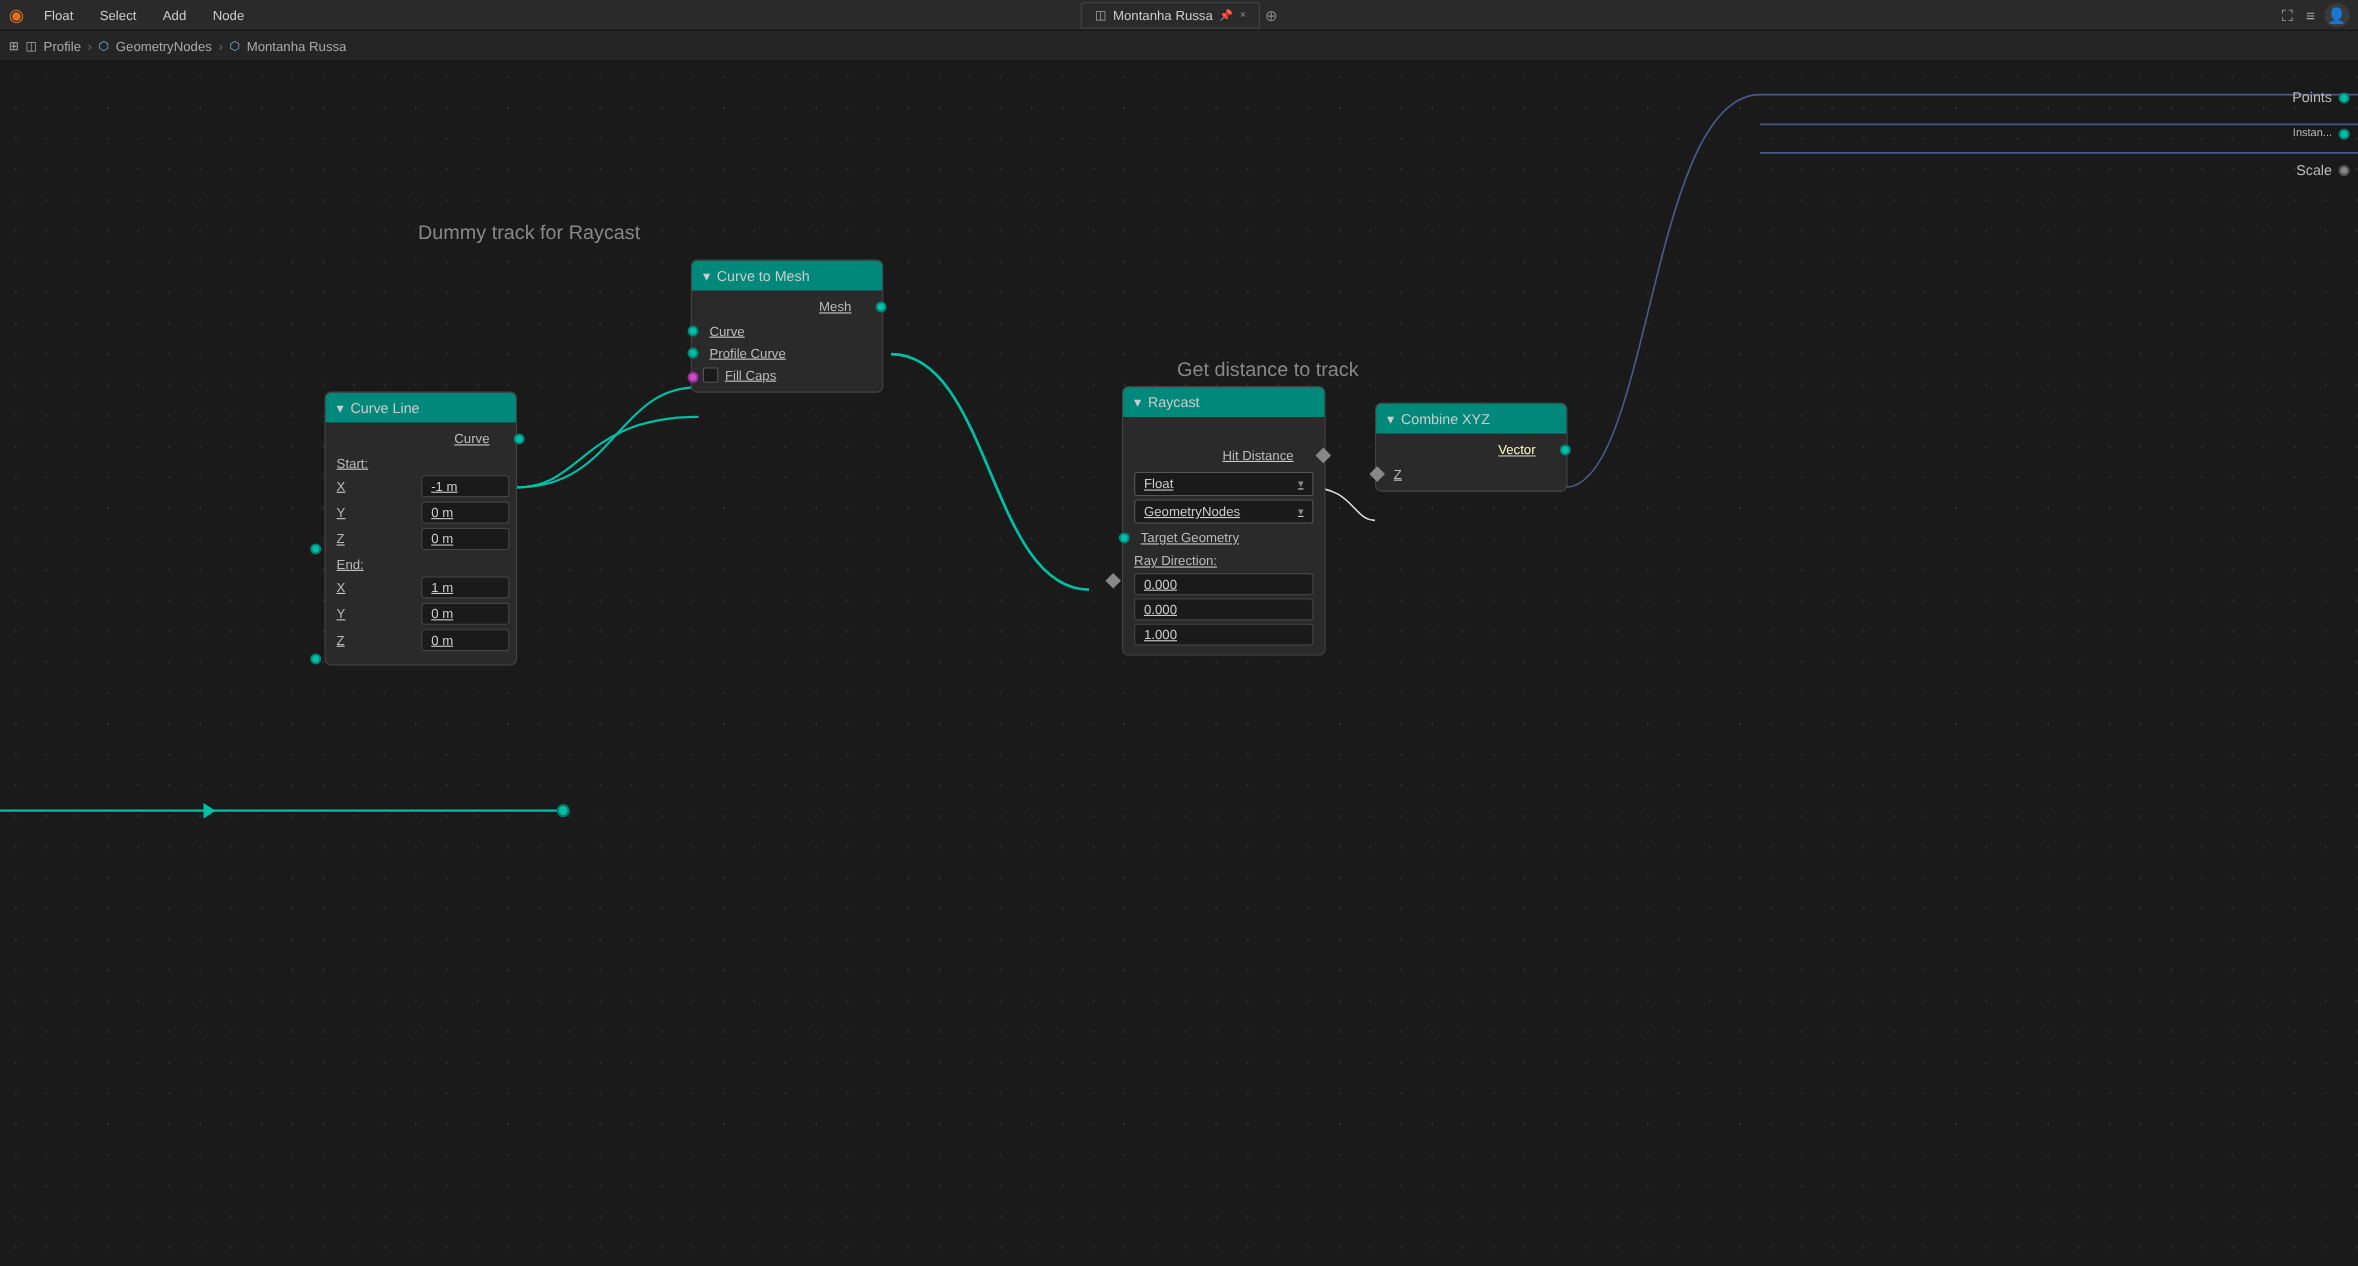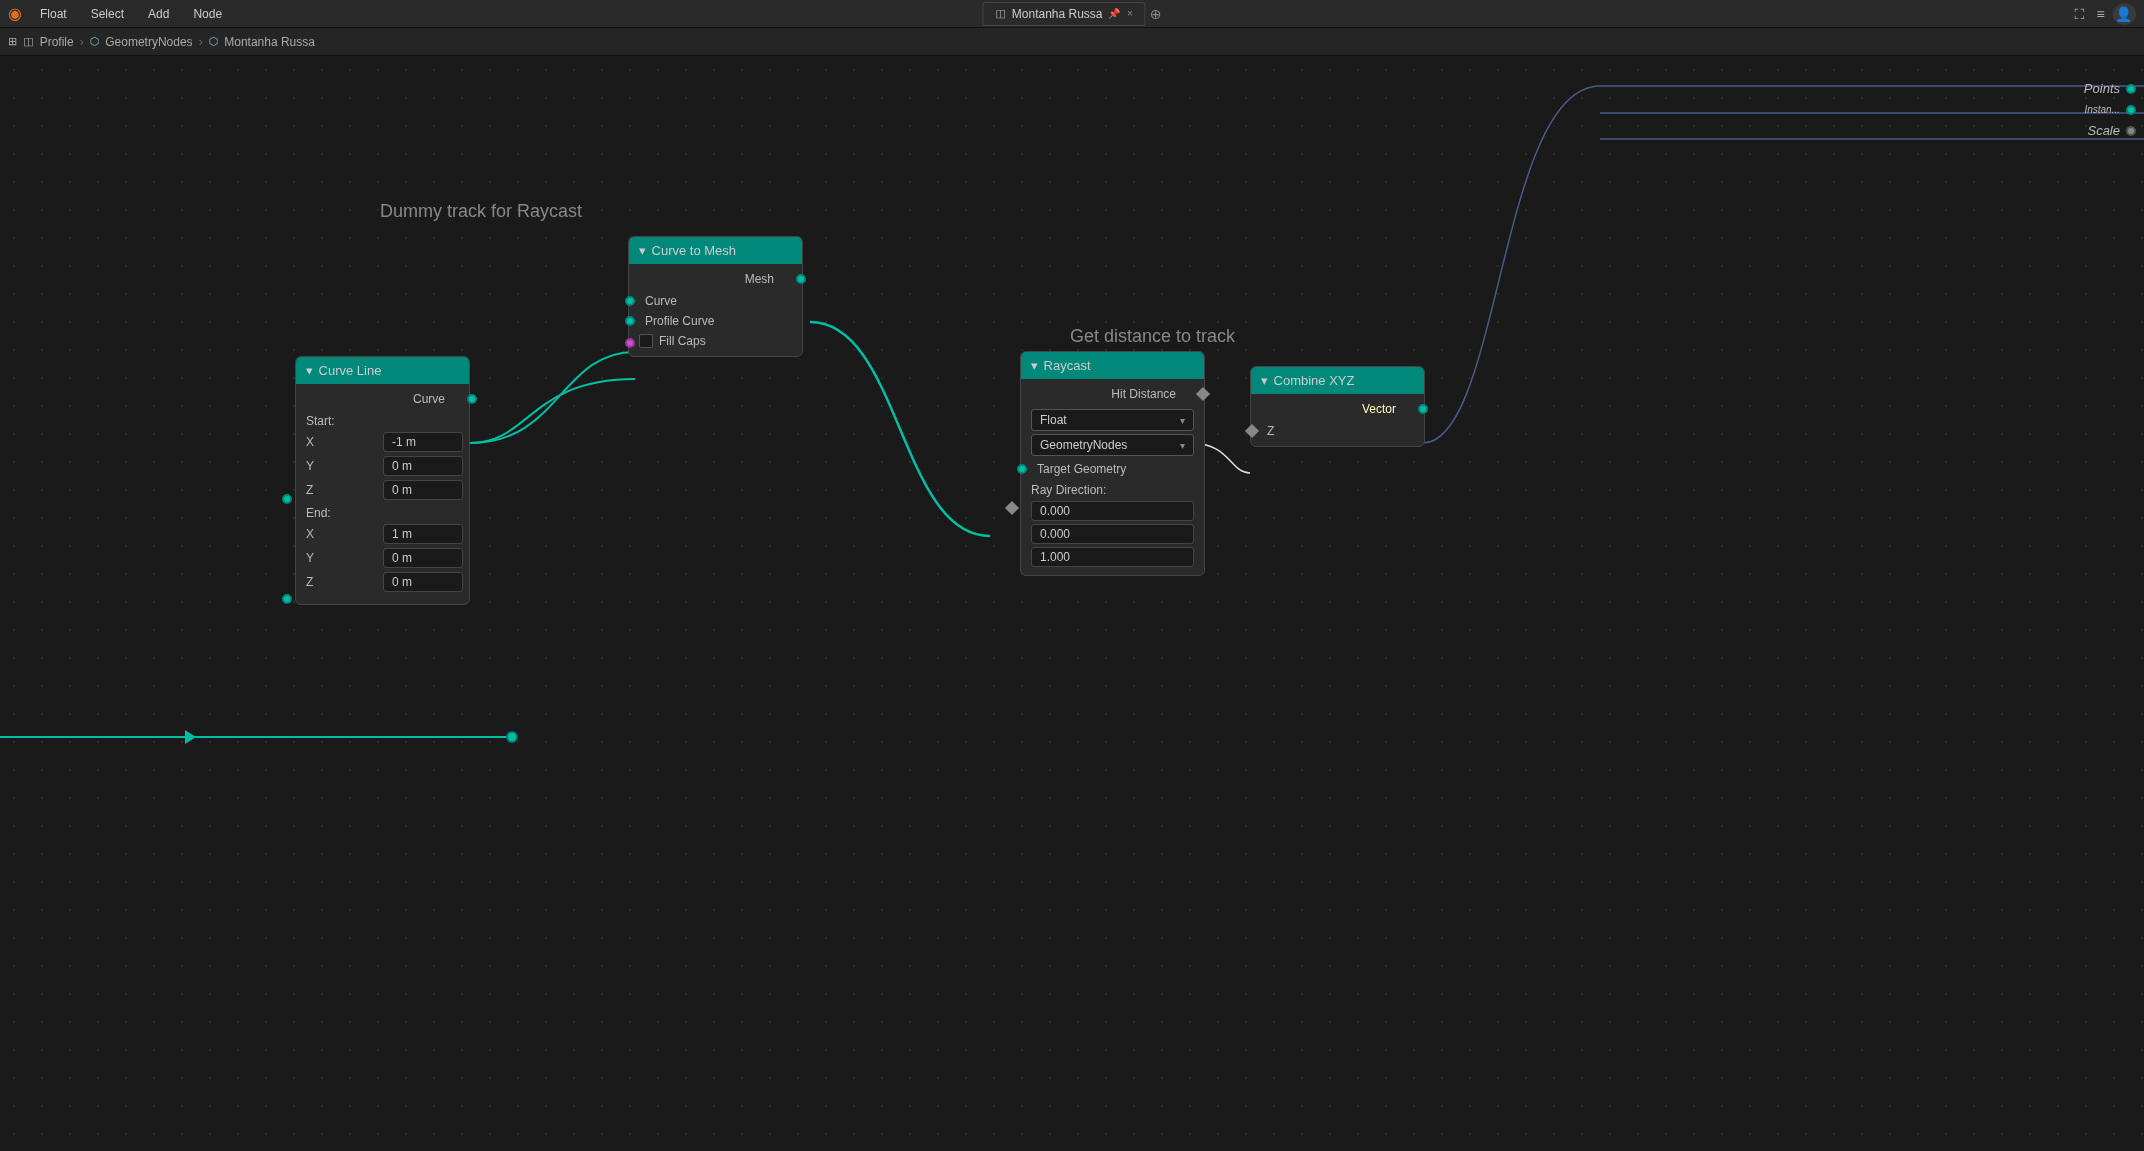--- a/index.html
+++ b/index.html
@@ -126,20 +126,21 @@
       align-items: center;
       gap: 6px;
       font-size: 13px;
       font-weight: 500;
     }
     .node-header-teal {
       background: #00897b;
     }
     .node-body {
       padding: 8px 10px;
+      text-decoration: underline;
     }
     .node-row {
       display: flex;
       align-items: center;
       justify-content: space-between;
       margin: 4px 0;
       font-size: 12px;
       color: #bbb;
     }
     .socket {
@@ -227,24 +228,23 @@
       margin-right: 6px;
     }
 
     
     .right-output-items {
       position: absolute;
       right: 0;
       top: 80px;
       display: flex;
       flex-direction: column;
-      gap: 8px;
+      gap: 20px;
       padding-right: 8px;
       align-items: flex-end;
-      font-style: italic;
     }
     .right-output-row {
       display: flex;
       align-items: center;
       gap: 6px;
     }
     .socket-right {
       width: 10px;
       height: 10px;
       border-radius: 50%;
@@ -417,21 +417,21 @@
     </div>
   </div>
 
   <div class="node" style="left:1020px; top:295px; width:185px;">
     <div class="node-header node-header-teal">
       <span>▾</span>
       <span>Raycast</span>
     </div>
     <div class="node-body" style="position:relative;">
 
-      <div style="display:flex; align-items:center; justify-content:flex-end; margin-bottom:8px; position:relative;">
+      <div style="display:flex; align-items:center; justify-content:flex-end; margin-bottom:8px; position:relative;margin-top:20px;">
         <span style="color:#bbb;font-size:12px;margin-right:8px;">Hit Distance</span>
         <span class="socket-diamond" style="position:relative;right:-14px;top:0;"></span>
       </div>
 
       <div class="node-dropdown">
         <span>Float</span>
         <span class="dropdown-arrow">▾</span>
       </div>
 
       <div class="node-dropdown">

